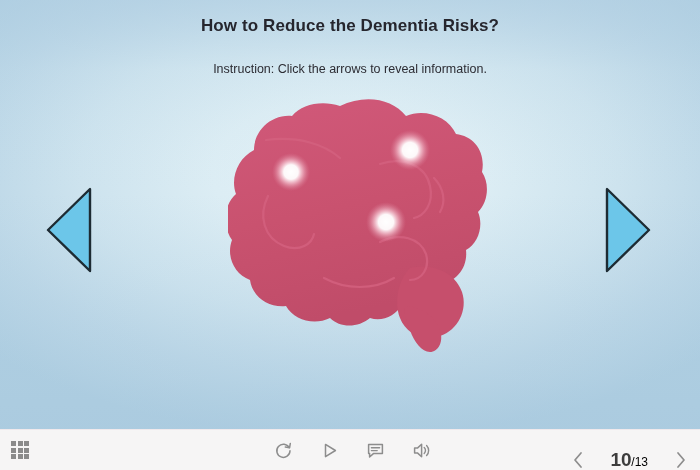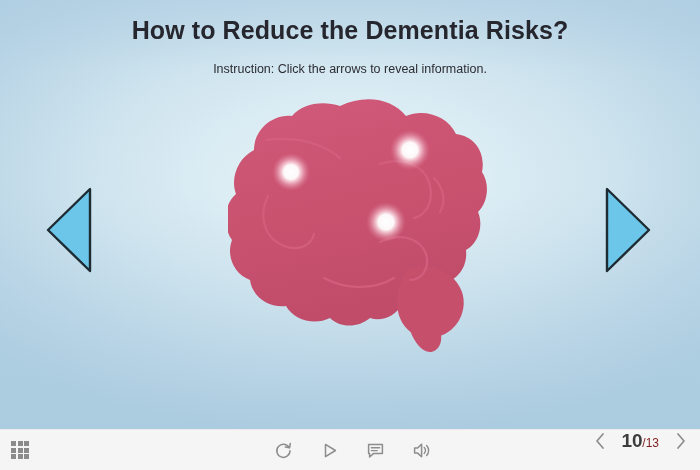--- a/index.html
+++ b/index.html
@@ -50,21 +50,21 @@
         rgba(168,200,222,0.45) 100%);
     pointer-events: none;
   }
 
   
   #title {
     position: absolute;
     left: 0; top: 16px;
     width: 700px;
     text-align: center;
-    font-size: 25px;
+    font-size: 17px;
     font-weight: bold;
     color: #26262e;
     letter-spacing: 0.1px;
   }
 
   #instruction {
     position: absolute;
     left: 0; top: 62px;
     width: 700px;
     text-align: center;
@@ -145,42 +145,42 @@
     display: flex; align-items: center; justify-content: center;
     cursor: pointer;
   }
   .media-btn svg { display: block; }
 
   #pager {
     position: absolute;
     right: 12px; top: 0;
     height: 41px;
     display: flex;
-    align-items: flex-start;
-    gap: 13px;
+    align-items: flex-end;
+    gap: 24px;
   }
   .pager-chevron {
     width: 16px; height: 22px;
     display: flex; align-items: center; justify-content: center;
     cursor: pointer;
   }
   #page-counter {
     display: flex;
     align-items: baseline;
     color: #4a4a4a;
   }
   #page-current {
     font-size: 19px;
     font-weight: bold;
     color: #3d3d3d;
     letter-spacing: -0.2px;
   }
   #page-total {
     font-size: 12px;
-    color: #7f1d1d;
+    color: #000000;
   }
 </style>
 </head>
 <body>
 
 <div id="slide">
 
   <div id="stage">
     <div id="stage-sheen"></div>
 

